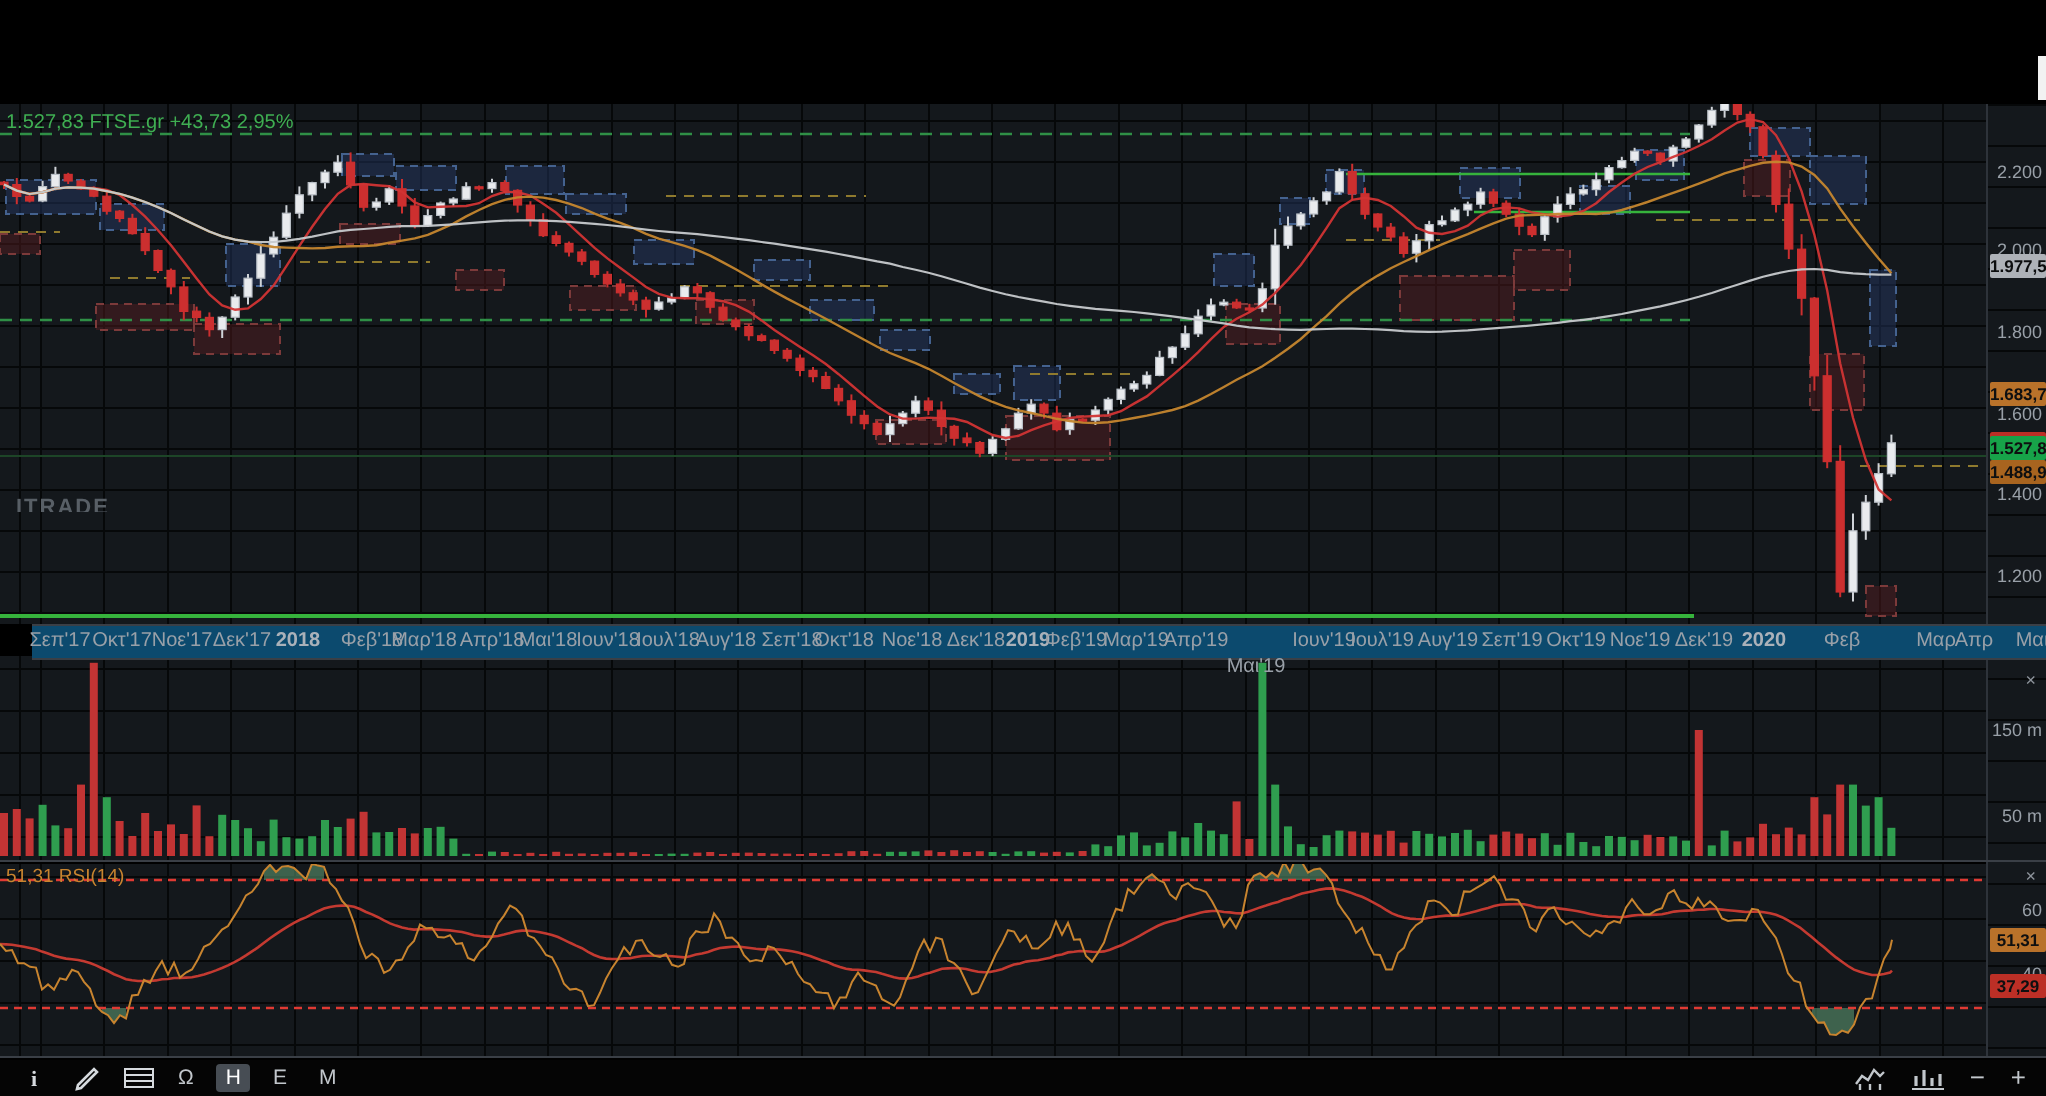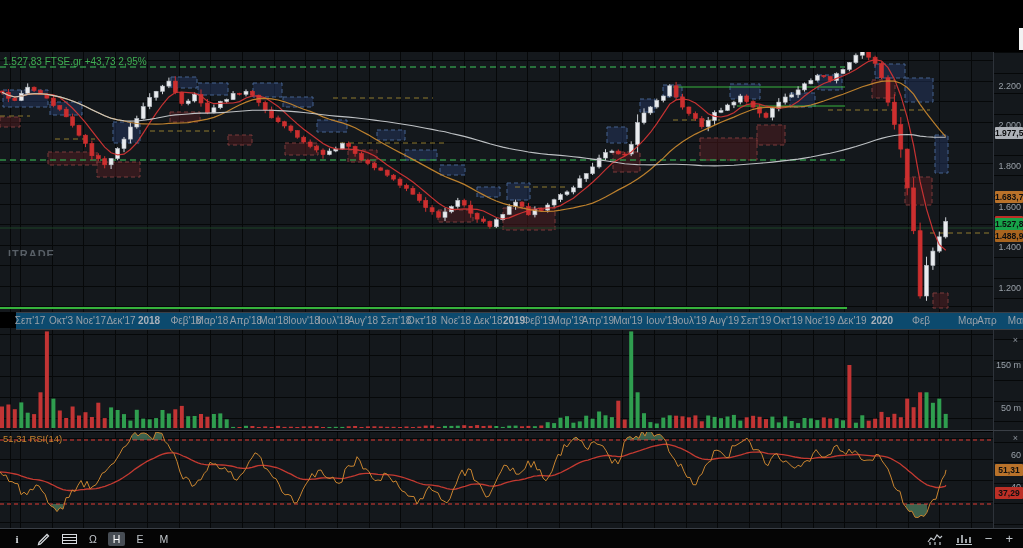--- a/index.html
+++ b/index.html
@@ -412,40 +412,40 @@
         <polyline points="2.0,40.3 8.4,43.3 14.8,45.0 21.3,44.1 27.7,42.3 34.1,41.7 40.5,42.0 46.9,42.0 53.4,42.9 59.8,45.5 66.2,50.5 72.6,56.3 79.0,63.1 85.5,70.6 91.9,78.9 98.3,87.2 104.7,95.2 111.1,100.7 117.6,102.9 124.0,102.2 130.4,97.5 136.8,90.8 143.2,81.1 149.7,70.9 156.1,61.4 162.5,52.5 168.9,44.9 175.3,40.5 181.8,40.0 188.2,40.6 194.6,41.1 201.0,43.9 207.4,49.2 213.9,51.7 220.3,51.4 226.7,51.2 233.1,51.0 239.5,49.6 246.0,46.0 252.4,43.9 258.8,44.1 265.2,45.8 271.6,49.9 278.1,54.4 284.5,60.2 290.9,66.1 297.3,71.9 303.7,77.2 310.2,82.0 316.6,86.7 323.0,91.5 329.4,94.9 335.8,96.8 342.3,97.1 348.7,97.1 355.1,97.6 361.5,98.6 367.9,100.6 374.4,103.8 380.8,108.2 387.2,113.0 393.6,117.3 400.0,121.5 406.5,125.6 412.9,130.0 419.3,135.1 425.7,140.5 432.1,145.9 438.6,151.2 445.0,155.2 451.4,157.3 457.8,157.3 464.2,156.8 470.7,157.1 477.1,157.4 483.5,159.0 489.9,162.3 496.3,165.5 502.8,167.0 509.2,165.9 515.6,163.1 522.0,160.7 528.4,158.7 534.9,157.0 541.3,156.3 547.7,156.0 554.1,155.6 560.5,153.6 567.0,149.8 573.4,146.2 579.8,140.9 586.2,135.7 592.6,130.2 599.1,124.1 605.5,117.6 611.9,111.5 618.3,107.4 624.7,104.1 631.2,100.3 637.6,94.4 644.0,87.8 650.4,80.5 656.8,71.6 663.3,61.9 669.7,52.1 676.1,47.9 682.5,46.9 688.9,48.0 695.4,51.0 701.8,56.1 708.2,61.8 714.6,64.4 721.0,65.0 727.5,63.6 733.9,60.8 740.3,55.7 746.7,52.6 753.1,51.7 759.6,52.2 766.0,54.2 772.4,55.2 778.8,56.3 785.2,55.5 791.7,53.5 798.1,49.6 804.5,44.0 810.9,39.3 817.3,34.9 823.8,31.5 830.2,29.1 836.6,26.4 843.0,24.0 849.4,21.0 855.9,17.6 862.3,13.2 868.7,9.3 875.1,7.6 881.5,9.0 888.0,15.6 894.4,27.1 900.8,43.7 907.2,65.4 913.6,93.3 920.1,129.7 926.5,156.9 932.9,178.0 939.3,192.7 945.7,198.2 " fill="none" stroke="#d13434" stroke-width="1.2" opacity="0.95"></polyline>
         <polyline points="2.0,40.3 8.4,43.3 14.8,45.0 21.3,44.1 27.7,42.3 34.1,41.7 40.5,41.8 46.9,42.3 53.4,43.6 59.8,44.9 66.2,46.8 72.6,49.0 79.0,51.6 85.5,54.5 91.9,57.7 98.3,60.8 104.7,63.8 111.1,66.2 117.6,67.8 124.0,68.8 130.4,70.5 136.8,71.5 143.2,71.8 149.7,72.0 156.1,72.2 162.5,72.0 168.9,71.4 175.3,71.1 181.8,71.0 188.2,70.6 194.6,69.4 201.0,68.3 207.4,67.2 213.9,65.4 220.3,62.7 226.7,59.8 233.1,56.2 239.5,53.0 246.0,50.1 252.4,47.9 258.8,46.7 265.2,46.3 271.6,46.8 278.1,48.0 284.5,49.8 290.9,52.0 297.3,54.8 303.7,57.3 310.2,59.4 316.6,61.9 323.0,64.9 329.4,67.3 335.8,69.1 342.3,70.9 348.7,73.1 355.1,75.8 361.5,79.2 367.9,82.6 374.4,86.4 380.8,90.2 387.2,93.8 393.6,97.3 400.0,100.6 406.5,104.0 412.9,107.4 419.3,110.9 425.7,114.4 432.1,117.9 438.6,121.4 445.0,124.5 451.4,127.1 457.8,129.6 464.2,132.4 470.7,135.9 477.1,139.5 483.5,142.9 489.9,146.2 496.3,149.0 502.8,151.4 509.2,153.2 515.6,154.5 522.0,155.9 528.4,157.4 534.9,158.5 541.3,159.3 547.7,159.5 554.1,159.1 560.5,158.2 567.0,157.0 573.4,155.8 579.8,154.4 586.2,153.0 592.6,151.1 599.1,148.3 605.5,145.0 611.9,141.5 618.3,137.9 624.7,134.6 631.2,131.1 637.6,126.9 644.0,122.4 650.4,117.5 656.8,111.7 663.3,106.1 669.7,99.8 676.1,94.4 682.5,89.8 688.9,85.8 695.4,82.1 701.8,79.0 708.2,76.1 714.6,73.1 721.0,70.2 727.5,67.6 733.9,65.1 740.3,62.3 746.7,59.7 753.1,57.3 759.6,55.8 766.0,55.5 772.4,55.3 778.8,55.0 785.2,54.9 791.7,54.8 798.1,55.0 804.5,54.4 810.9,53.0 817.3,51.1 823.8,49.0 830.2,46.7 836.6,44.4 843.0,42.2 849.4,39.8 855.9,37.3 862.3,34.7 868.7,32.8 875.1,30.9 881.5,29.4 888.0,28.9 894.4,29.2 900.8,31.3 907.2,35.5 913.6,42.2 920.1,52.3 926.5,61.1 932.9,69.4 939.3,77.3 945.7,84.6 " fill="none" stroke="#c5862e" stroke-width="1.2" opacity="0.95"></polyline>
         <polyline points="2.0,40.3 8.4,43.3 14.8,45.0 21.3,44.1 27.7,42.3 34.1,41.7 40.5,41.8 46.9,42.3 53.4,43.6 59.8,44.9 66.2,46.8 72.6,49.0 79.0,51.6 85.5,54.5 91.9,57.7 98.3,60.8 104.7,63.8 111.1,66.2 117.6,67.8 124.0,68.8 130.4,69.1 136.8,69.0 143.2,68.3 149.7,67.4 156.1,66.3 162.5,65.0 168.9,63.7 175.3,62.9 181.8,62.5 188.2,62.0 194.6,61.4 201.0,61.1 207.4,61.1 213.9,60.9 220.3,60.6 226.7,60.2 233.1,59.7 239.5,59.2 246.0,58.7 252.4,58.3 258.8,58.2 265.2,58.2 271.6,58.3 278.1,58.6 284.5,58.9 290.9,59.4 297.3,59.9 303.7,60.5 310.2,61.2 316.6,62.0 323.0,62.8 329.4,63.5 335.8,64.1 342.3,64.6 348.7,65.1 355.1,65.8 361.5,66.5 367.9,67.3 374.4,68.1 380.8,69.0 387.2,69.8 393.6,70.8 400.0,71.8 406.5,72.8 412.9,73.8 419.3,75.0 425.7,76.2 432.1,77.4 438.6,78.7 445.0,79.8 451.4,81.5 457.8,82.9 464.2,84.4 470.7,86.1 477.1,88.0 483.5,89.9 489.9,91.8 496.3,93.5 502.8,95.1 509.2,96.5 515.6,97.7 522.0,98.8 528.4,100.0 534.9,100.9 541.3,101.7 547.7,102.4 554.1,102.9 560.5,103.4 567.0,104.0 573.4,104.7 579.8,105.4 586.2,106.2 592.6,107.1 599.1,107.9 605.5,108.8 611.9,109.7 618.3,110.8 624.7,111.7 631.2,112.2 637.6,112.6 644.0,112.8 650.4,112.9 656.8,112.7 663.3,112.5 669.7,112.3 676.1,112.3 682.5,112.5 688.9,112.7 695.4,113.1 701.8,113.6 708.2,113.8 714.6,113.9 721.0,113.8 727.5,113.5 733.9,113.2 740.3,112.7 746.7,112.2 753.1,111.7 759.6,111.2 766.0,110.7 772.4,110.1 778.8,109.4 785.2,108.6 791.7,107.9 798.1,107.1 804.5,106.1 810.9,105.0 817.3,103.7 823.8,102.4 830.2,101.2 836.6,99.7 843.0,98.1 849.4,96.4 855.9,94.5 862.3,92.4 868.7,90.4 875.1,88.3 881.5,86.4 888.0,84.8 894.4,83.5 900.8,82.7 907.2,82.5 913.6,82.9 920.1,84.1 926.5,84.7 932.9,85.1 939.3,85.3 945.7,85.3 " fill="none" stroke="#c7cacd" stroke-width="1.1" opacity="0.95"></polyline>
       </svg>
   </div>
   <div class="legend">1.527,83 FTSE.gr +43,73 2,95%</div>
   <div class="watermark">ITRADE</div>
 
   <div class="time-axis" id="time-axis" style="border-top:1px solid #3a3f46;border-bottom:1px solid #3a3f46;">
       <div class="tlabel" style="left: 14px;">Σεπ'17</div>
-      <div class="tlabel" style="left: 45px;">Οκτ'3</div>
+      <div class="tlabel" style="left: 45px;">Οκτ'17</div>
       <div class="tlabel" style="left: 75px;">Νοε'17</div>
       <div class="tlabel" style="left: 105px;">Δεκ'17</div>
       <div class="tlabel year" style="left: 133px;">2018</div>
       <div class="tlabel" style="left: 170px;">Φεβ'18</div>
       <div class="tlabel" style="left: 196px; text-align: center;">Μαρ'18</div>
       <div class="tlabel" style="left: 230px;">Απρ'18</div>
       <div class="tlabel" style="left: 258px;">Μαι'18</div>
       <div class="tlabel" style="left: 288px;">Ιουν'18</div>
       <div class="tlabel" style="left: 318px;">Ιουλ'18</div>
       <div class="tlabel" style="left: 347px;">Αυγ'18</div>
       <div class="tlabel" style="left: 380px;">Σεπ'18</div>
       <div class="tlabel" style="left: 406px;">Οκτ'18</div>
       <div class="tlabel" style="left: 440px;">Νοε'18</div>
       <div class="tlabel" style="left: 472px;">Δεκ'18</div>
       <div class="tlabel year" style="left: 498px;">2019</div>
       <div class="tlabel" style="left: 522px;">Φεβ'19</div>
       <div class="tlabel" style="left: 552px;">Μαρ'19</div>
       <div class="tlabel" style="left: 582px;">Απρ'19</div>
-      <div class="tlabel" style="left: 612px;">Μαι'19</div>
+      <div class="tlabel" style="left: 612px; margin-top: 13px;">Μαι'19</div>
       <div class="tlabel" style="left: 646px;">Ιουν'19</div>
       <div class="tlabel" style="left: 675px;">Ιουλ'19</div>
       <div class="tlabel" style="left: 708px;">Αυγ'19</div>
       <div class="tlabel" style="left: 740px;">Σεπ'19</div>
       <div class="tlabel" style="left: 772px;">Οκτ'19</div>
       <div class="tlabel" style="left: 804px;">Νοε'19</div>
       <div class="tlabel" style="left: 836px;">Δεκ'19</div>
       <div class="tlabel year" style="left: 866px;">2020</div>
       <div class="tlabel" style="left: 905px;">Φεβ</div>
       <div class="tlabel" style="left: 938px; padding-left: 28px;">Μαρ</div>

